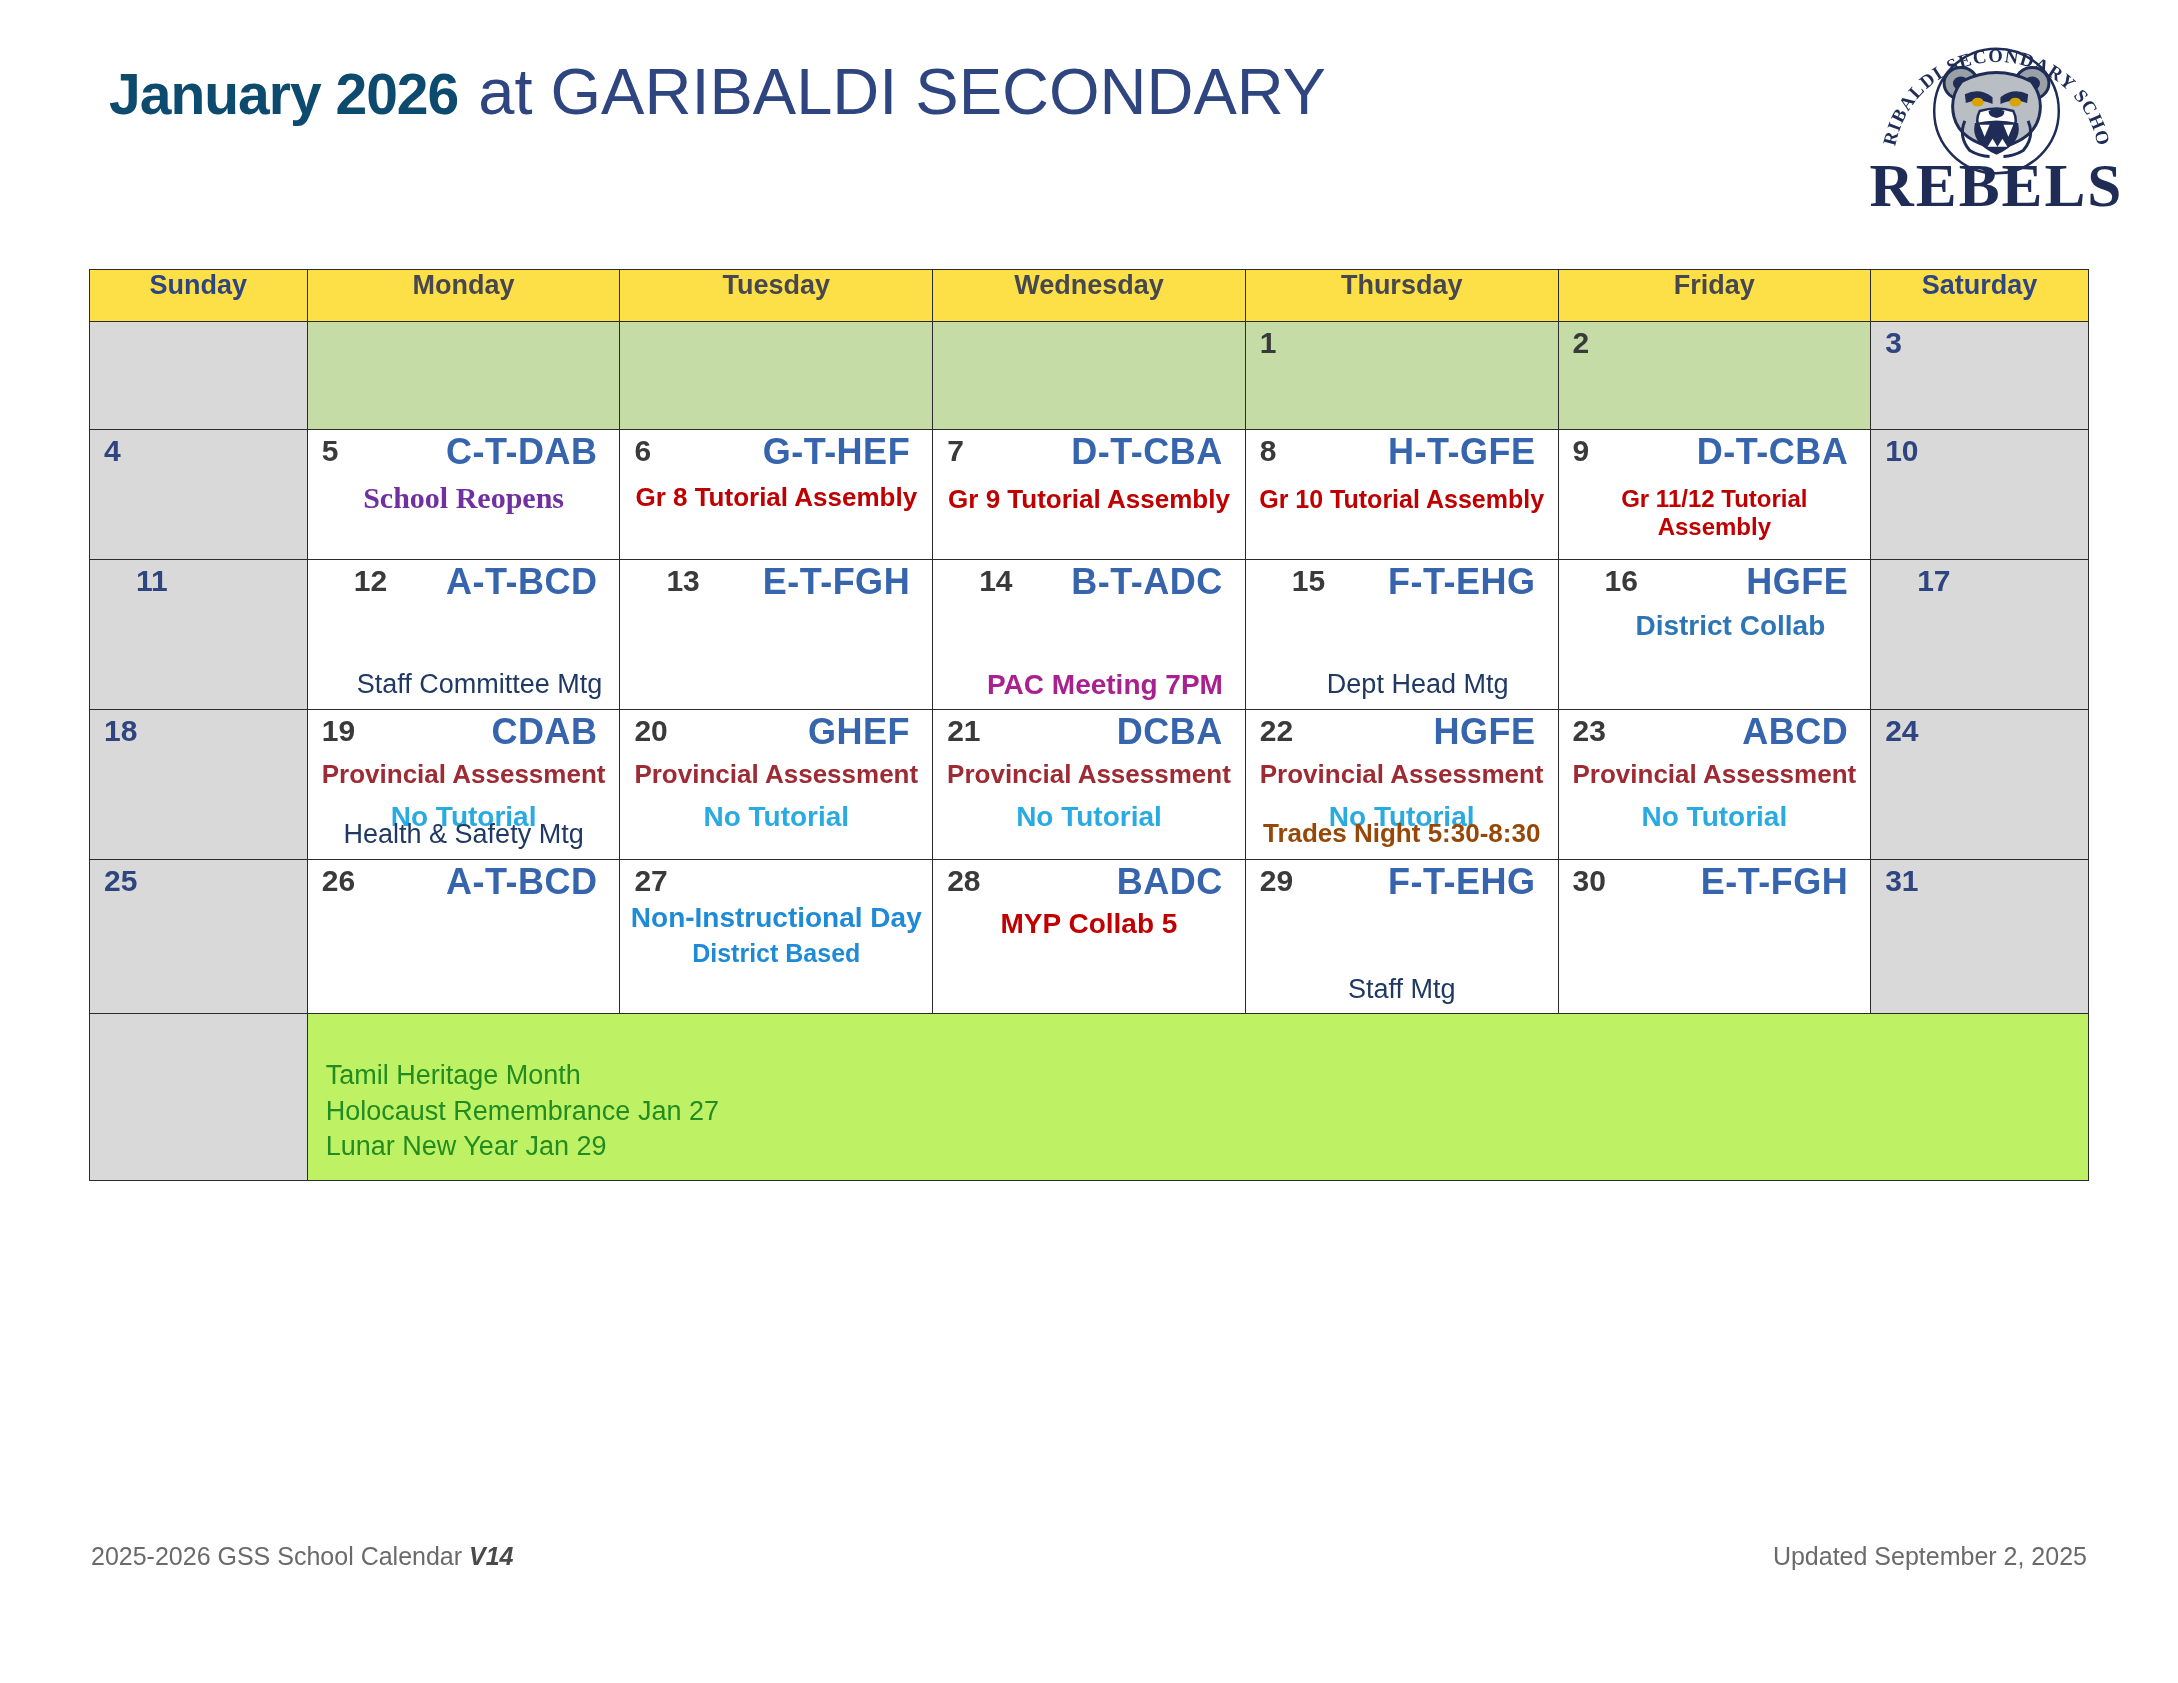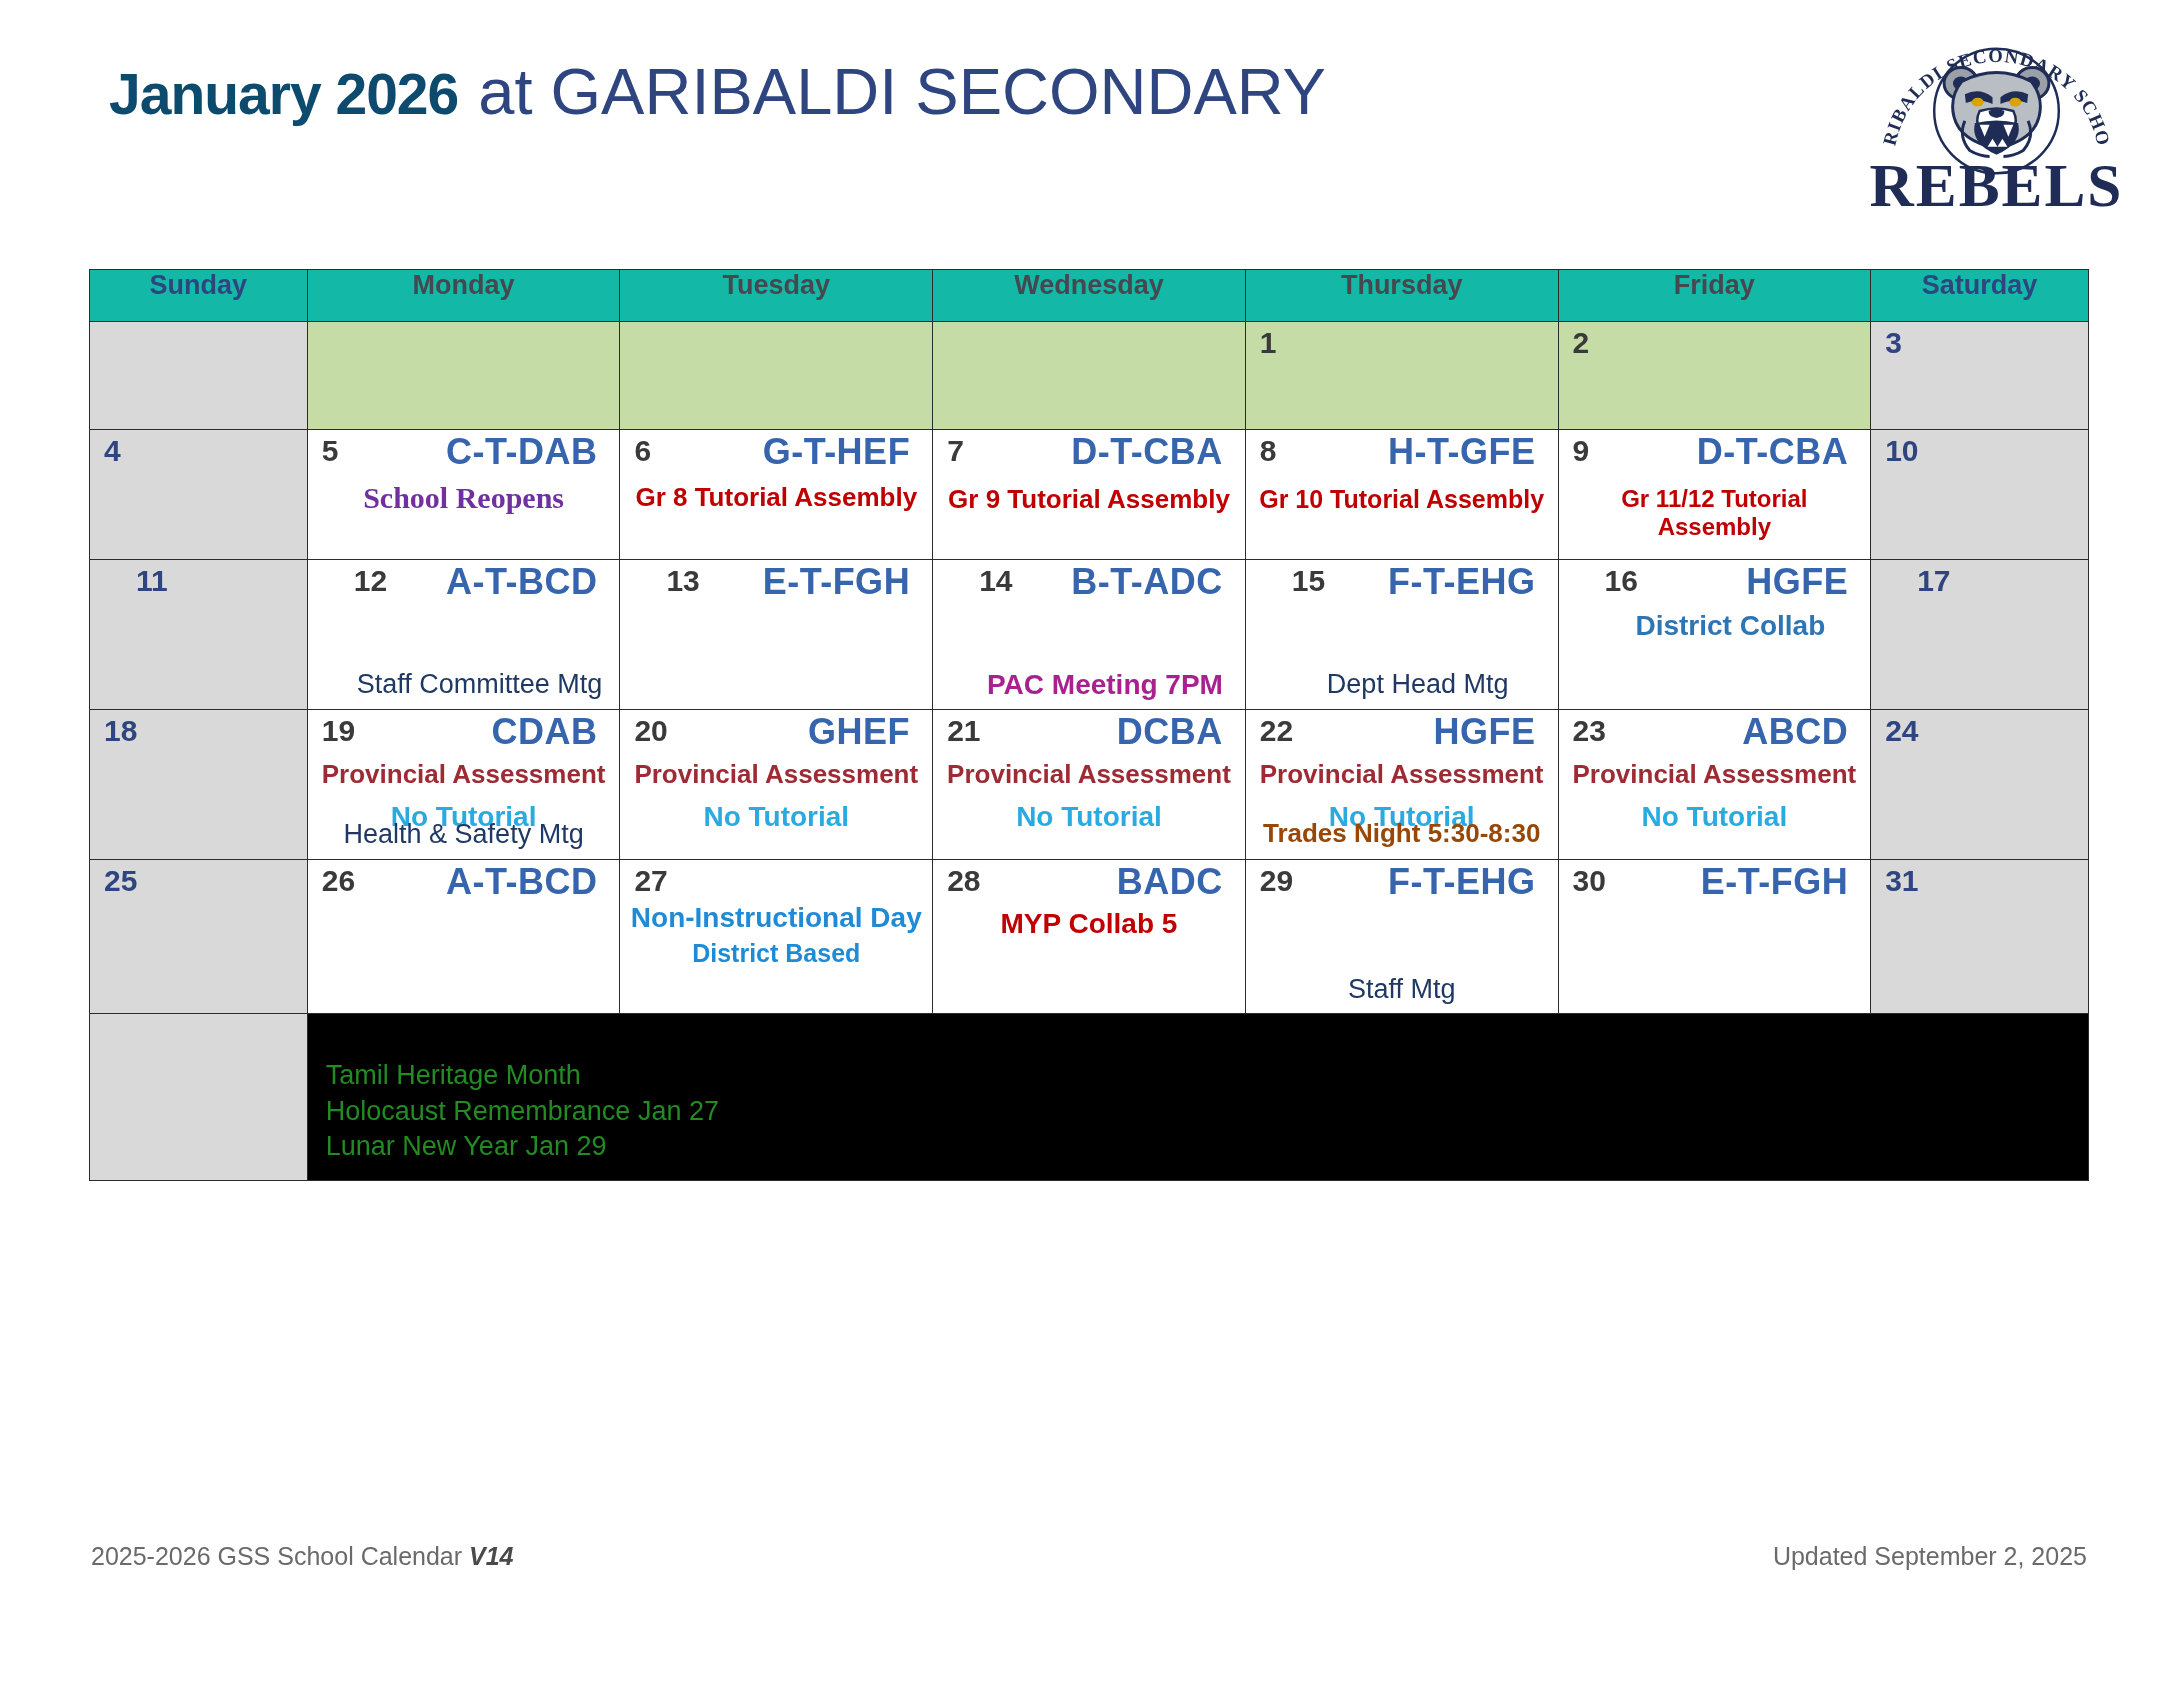--- a/index.html
+++ b/index.html
@@ -69,21 +69,21 @@
   .cal col.narrow { width: 211px; }
   .cal col.wide   { width: 303px; }
 
   .cal th, .cal td {
     border: 1px solid #2b2b2b;
     padding: 0;
     vertical-align: top;
   }
 
   thead th {
-    background: #14b8a6;
+    background: #fde047;
     height: 51px;
     font-size: 27px;
     font-weight: bold;
     color: #47474f;
     text-align: center;
     vertical-align: middle;
     border-bottom: 4px solid #101010;
   }
   thead th.end-col { color: #2E4580; }
 
@@ -139,21 +139,21 @@
   tr.r1 td { height: 107px; }
   tr.r2 td { height: 129px; }
   tr.r3 td { height: 149px; padding-left: 32px; }
   tr.r4 td { height: 149px; }
   tr.r5 td { height: 153px; }
   tr.notes td { height: 166px; }
 
   
   .notes-cell {
     position: relative;
-    background: #000000;
+    background: #bef264;
   }
   .notes-block {
     position: absolute;
     left: 18px;
     top: 44px;
     font-size: 27px;
     color: #228B22;
     line-height: 1.32;
     text-align: left;
     font-weight: normal;

